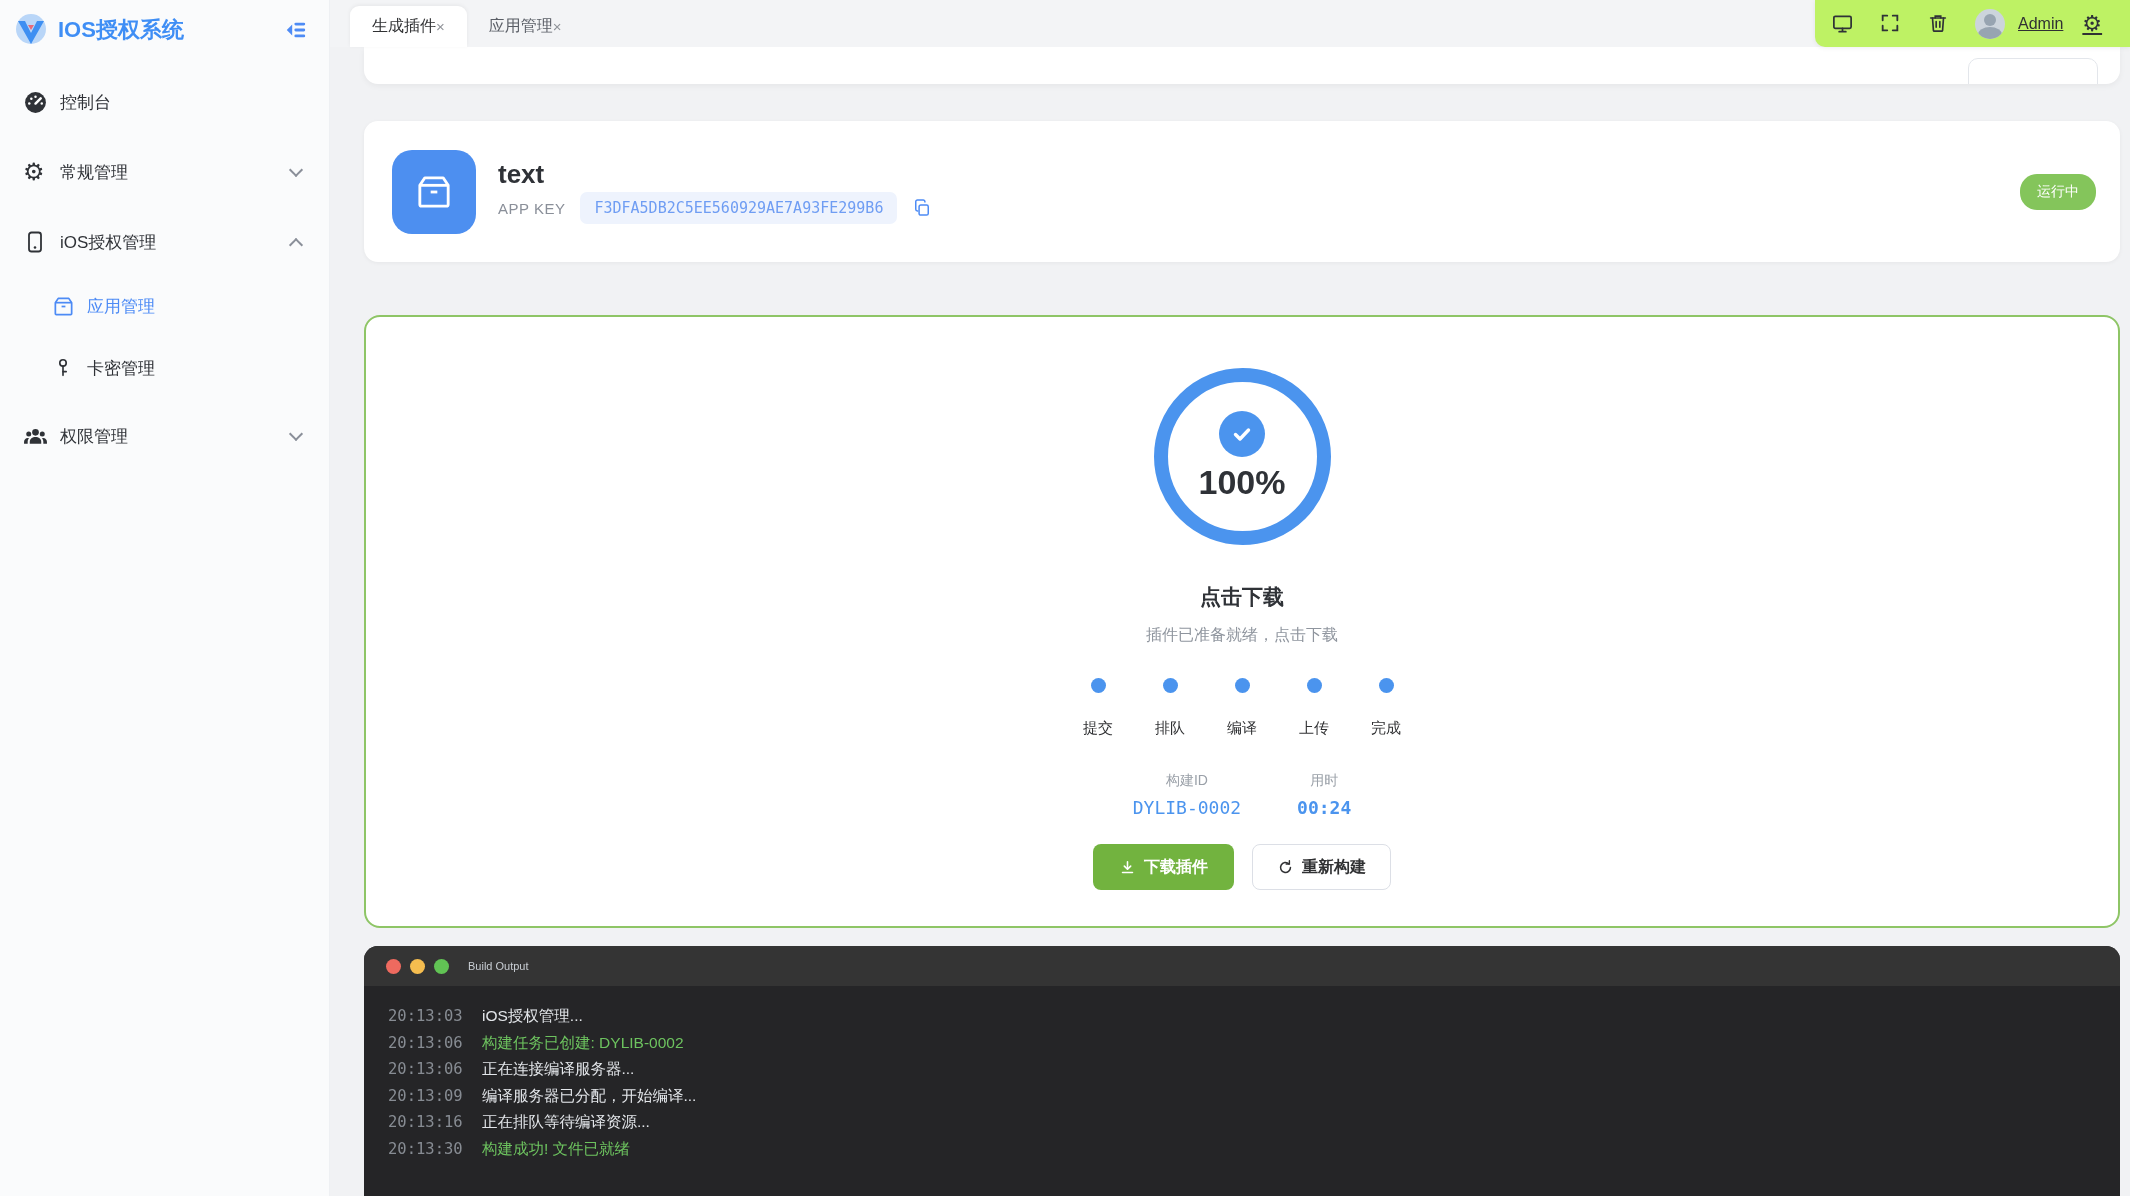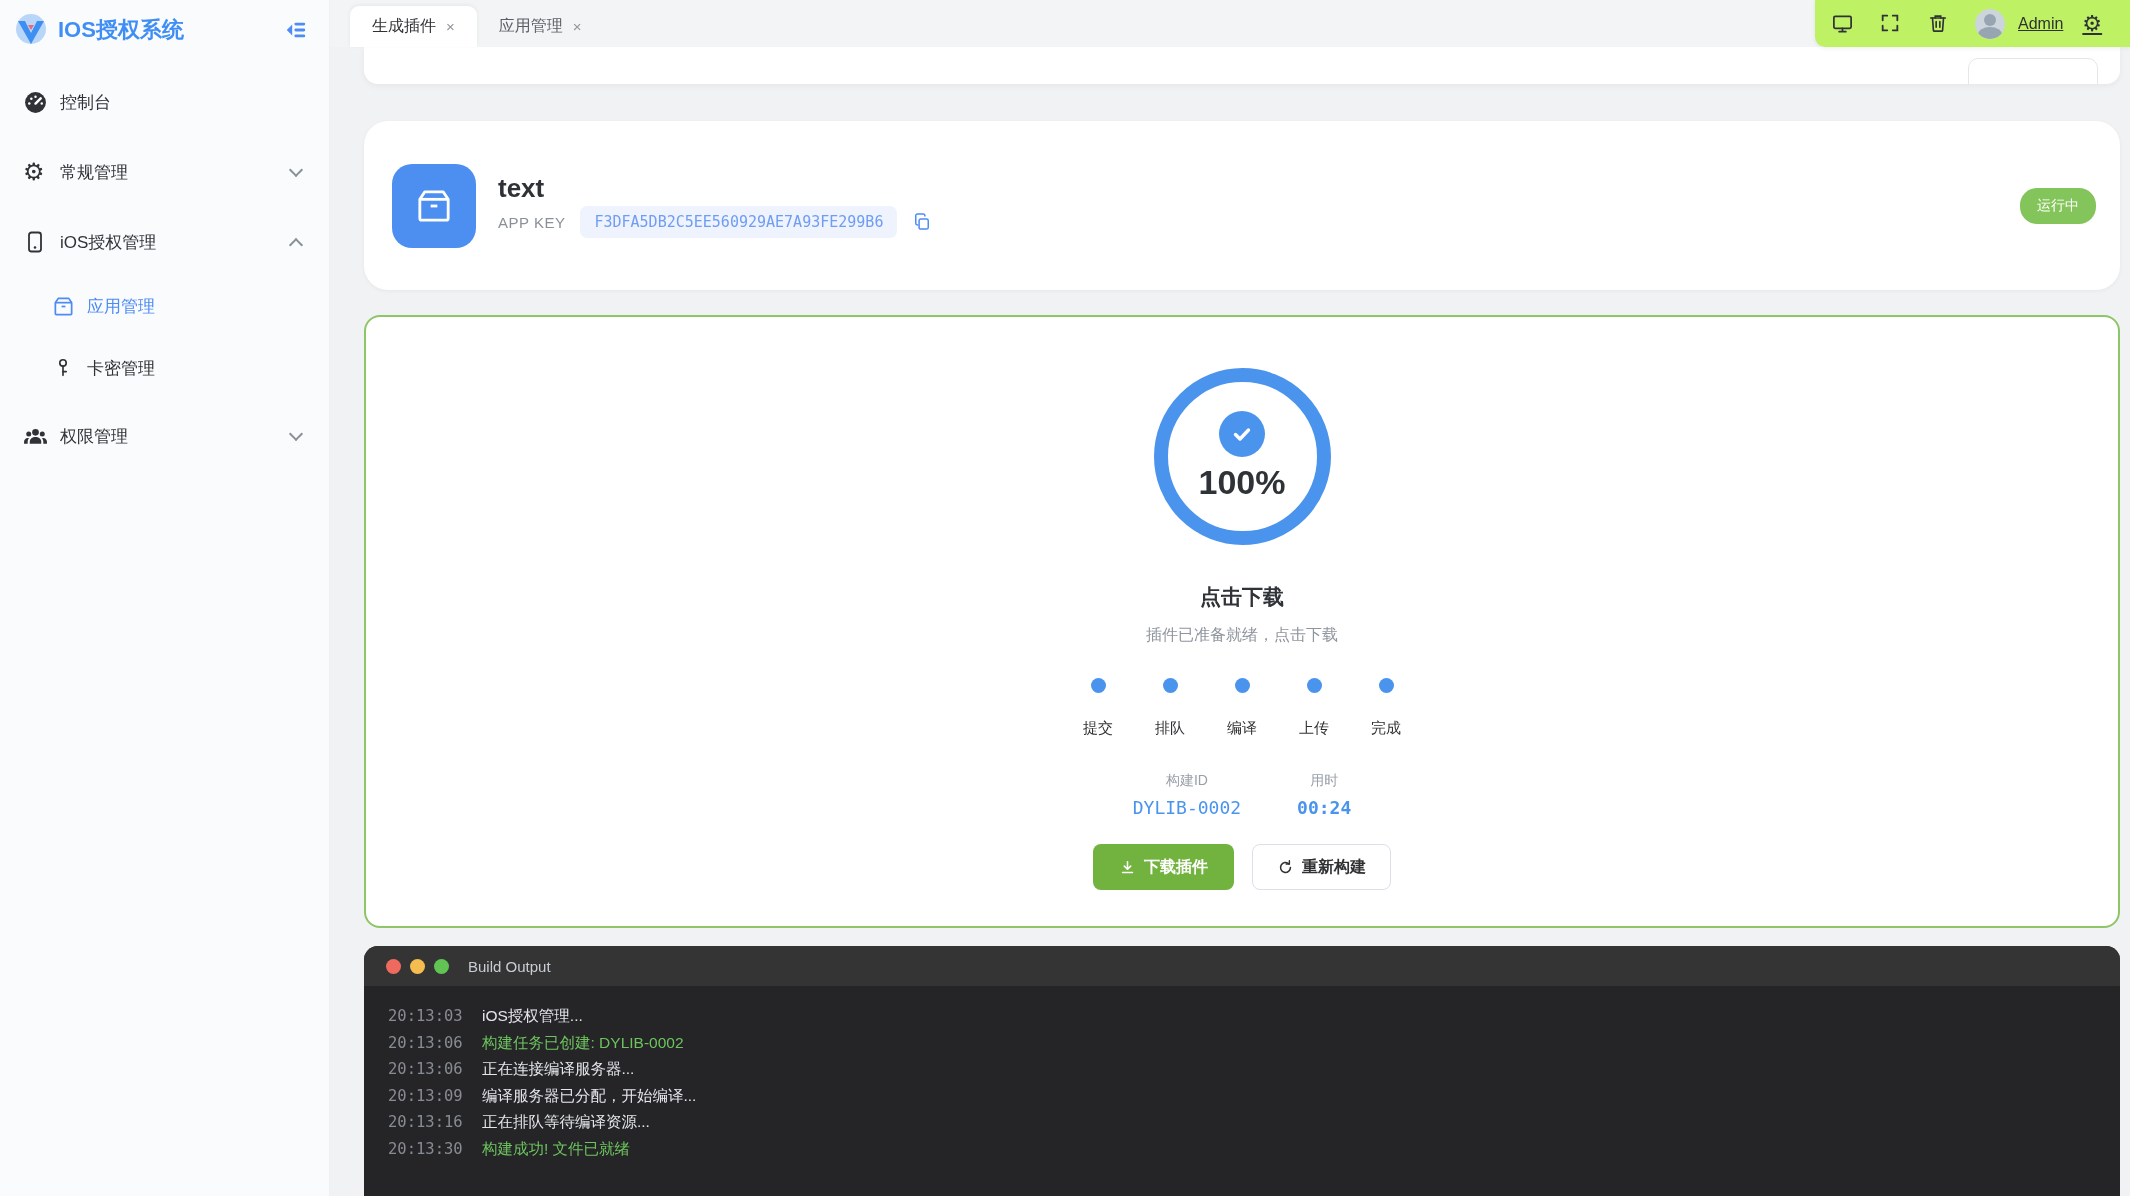--- a/index.html
+++ b/index.html
@@ -24,21 +24,21 @@
   .submenu-item .mi-icon { width:23px; height:23px; margin-right:12px; flex:0 0 auto; }
   .submenu-item.active, .submenu-item.active .mi-icon { color:#4d8bf5; }
   .chev { width:10px; height:10px; border-right:2px solid #8a8f99; border-bottom:2px solid #8a8f99;
     transform:rotate(45deg); margin-top:-4px; }
   .chev.up { transform:rotate(-135deg); margin-top:6px; }
   .gear-glyph { font-size:24px; line-height:1; }
 
   
   .header { position:absolute; left:330px; right:0; top:0; height:47px; background:#f3f4f6; z-index:4; }
   .tabs { display:flex; align-items:flex-end; height:47px; padding-left:20px; }
-  .tab { display:flex; align-items:center; gap:10px; font-size:16px; color:#5a5e66;
+  .tab { display:flex; align-items:center; font-size:16px; color:#5a5e66;
     padding:0 22px; height:41px; cursor:pointer; }
   .tab.active { background:#ffffff; border-radius:9px 9px 0 0; color:#303133;
     box-shadow:0 -1px 4px rgba(0,0,0,.06); }
   .tab-close { font-size:15px; color:#909399; cursor:pointer; }
   .hdr-right { position:absolute; right:0; top:0; height:47px; width:315px; background:#bef264;
     border-radius:0 0 0 10px; box-shadow:0 1px 5px rgba(0,0,0,.07);
     display:flex; align-items:center; gap:25px; padding:0 12px 0 16px;text-decoration:underline; }
   .hdr-ic { width:23px; height:23px; color:#2f3237; cursor:pointer; flex:0 0 auto; }
   .avatar { width:30px; height:30px; border-radius:50%; background:#ccd4dc; overflow:hidden;
     position:relative; flex:0 0 auto; cursor:pointer; }
@@ -49,21 +49,21 @@
 
   
   .main { position:absolute; left:330px; right:0; top:47px; bottom:0; background:#f1f2f4; overflow:hidden; }
   .card { position:absolute; left:34px; right:10px; background:#fff; }
 
   .strip-card { top:0; height:37px; border-radius:0 0 14px 14px;
     box-shadow:0 2px 6px rgba(0,0,0,.05); overflow:hidden; }
   .strip-btn-sliver { position:absolute; right:22px; top:11px; width:130px; height:30px;
     border:1px solid #e3e6eb; border-radius:10px 10px 0 0; background:#fff; }
 
-  .app-card { top:74px; height:169px; border-radius:24px; box-shadow:0 1px 4px rgba(0,0,0,.05);
+  .app-card { top:74px; height:141px; border-radius:14px; box-shadow:0 1px 4px rgba(0,0,0,.05);
     display:flex; align-items:center; padding:0 24px 0 28px; }
   .app-icon { width:84px; height:84px; border-radius:20px; background:#4d8ff0; color:#fff;
     display:flex; align-items:center; justify-content:center; flex:0 0 auto; }
   .app-info { margin-left:22px; }
   .app-title { font-size:26px; font-weight:bold; color:#2f3237; }
   .appkey-row { display:flex; align-items:center; margin-top:2px; gap:15px; }
   .appkey-label { font-size:15px; color:#8a8f99; letter-spacing:.5px; }
   .appkey-chip { background:#eef3fd; color:#6f9df3; border-radius:7px; padding:7px 14px;
     font-family:"DejaVu Sans Mono", monospace; font-size:15px; }
   .copy-btn { width:20px; height:20px; color:#4d8bf5; cursor:pointer; }
@@ -92,21 +92,21 @@
   .btn { height:46px; border-radius:8px; display:flex; align-items:center; gap:8px;
     font-size:16px; cursor:pointer; border:none; font-family:inherit;font-weight:bold; }
   .btn-green { background:#72b33f; color:#fff; padding:0 26px; }
   .btn-white { background:#fff; color:#303133; border:1px solid #dcdfe6; padding:0 24px; }
 
   
   .terminal { top:899px; height:300px; border-radius:14px 14px 0 0; overflow:hidden; background:#252527; }
   .term-header { height:40px; background:#343434; display:flex; align-items:center; padding:0 22px; }
   .tdot { width:15px; height:15px; border-radius:50%; margin-right:9px; }
   .tdot.red { background:#ee6a5f; } .tdot.yellow { background:#f5bd4f; } .tdot.green { background:#61c354; }
-  .term-title { color:#c8cdd3; font-size:15px; margin-left:10px; }
+  .term-title { color:#c8cdd3; font-size:11px; margin-left:10px; }
   .term-body { padding:17px 24px; }
   .tline { display:flex; line-height:26.5px; font-size:15.5px; }
   .ttime { font-family:"DejaVu Sans Mono", monospace; color:#878c93; width:94px; flex:0 0 auto; }
   .tmsg { color:#e3e6ea; }
   .tline.success .tmsg { color:#6dc35f; }
 
   svg { display:block; }
 </style>
 </head>
 <body>

